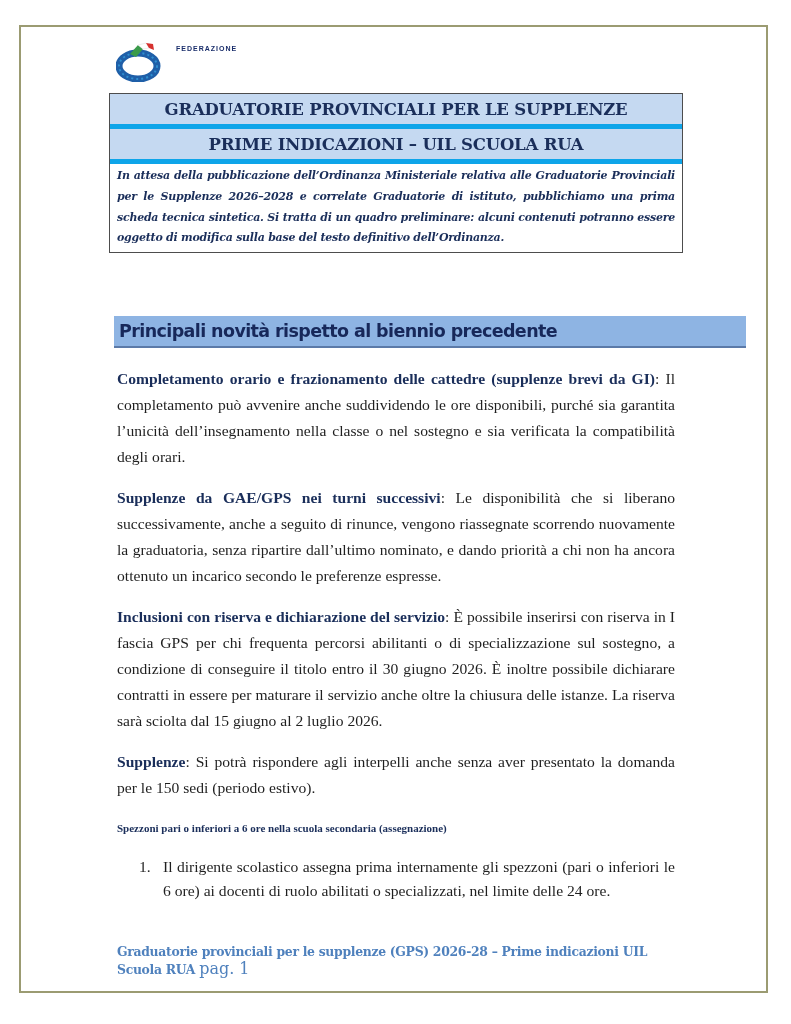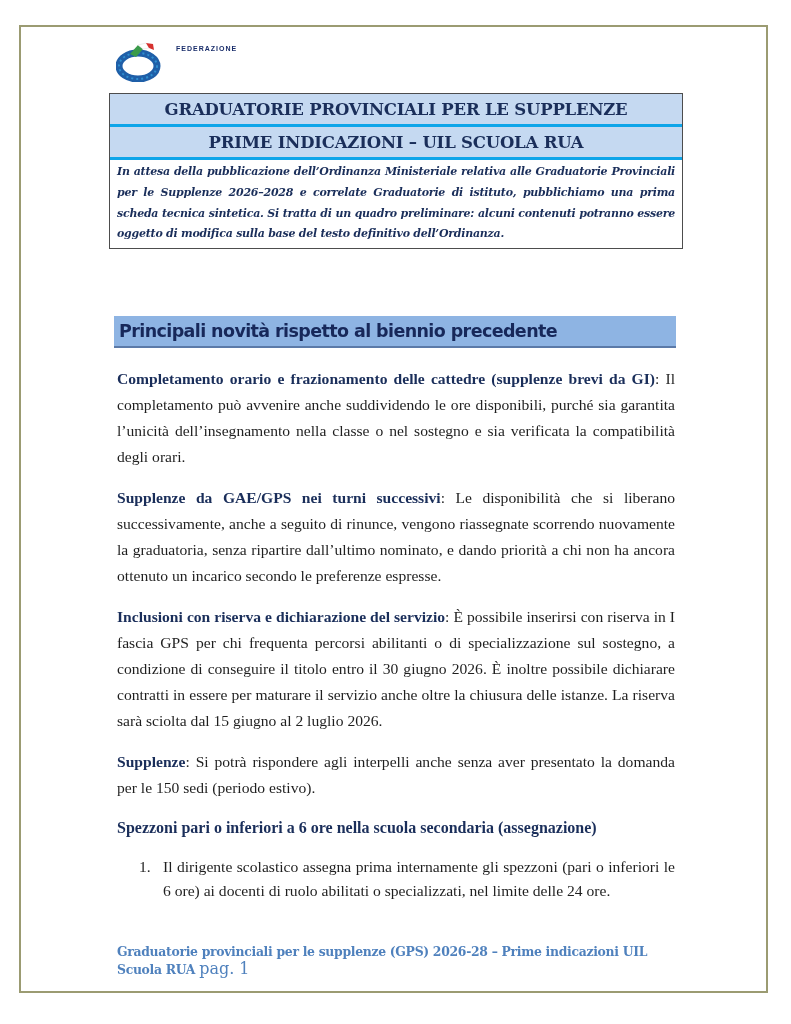--- a/index.html
+++ b/index.html
@@ -60,21 +60,21 @@
     .header-table {
       position: absolute;
       left: 109px;
       top: 93px;
       width: 574px;
       border: 1px solid #4d4d4d;
       box-sizing: border-box;
     }
     .header-row {
       background: #c5d9f1;
-      border-bottom: 3px solid #0ea5e9;
+      border-bottom: 5px solid #0ea5e9;
       height: 30px;
       display: flex;
       align-items: center;
       justify-content: center;
       font-family: "DejaVu Serif", serif;
       font-weight: bold;
       font-size: 16.5px;
       color: #1a2e5a;
       letter-spacing: -0.2px;
     }
@@ -88,21 +88,21 @@
       color: #1a2e5a;
       text-align: justify;
       letter-spacing: -0.25px;
     }
 
     
     .section-bar {
       position: absolute;
       left: 114px;
       top: 316px;
-      width: 562px;
+      width: 632px;
       height: 32px;
       background: #8eb4e3;
       border-bottom: 2px solid #5b7aa8;
       box-sizing: border-box;
       display: flex;
       align-items: center;
       padding-left: 5px;
     }
     .section-title {
       font-family: "DejaVu Sans", sans-serif;
@@ -127,21 +127,21 @@
       text-align: justify;
       margin: 0 0 15px 0;
     }
     .para .lead {
       font-weight: bold;
       color: #1a2e5a;
     }
     .para-heading {
       font-family: "Liberation Serif", serif;
       font-weight: bold;
-      font-size: 16px;
+      font-size: 11px;
       line-height: 24px;
       color: #1a2e5a;
       margin: 0 0 15px 0;
     }
     .list {
       margin: 0;
       padding: 0;
       list-style: none;
     }
     .list-item {

